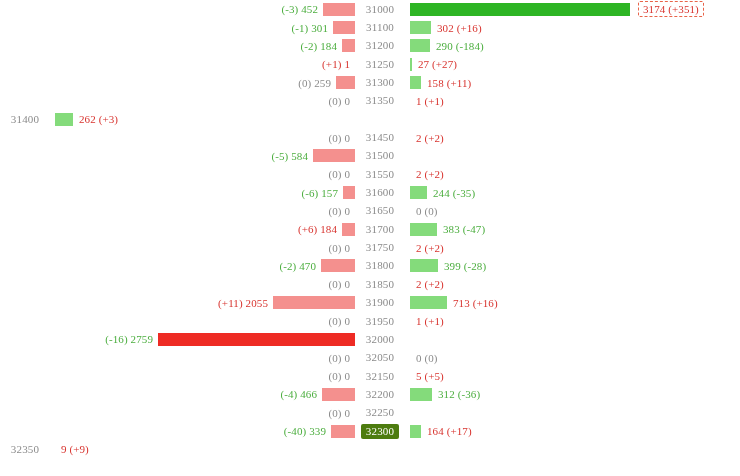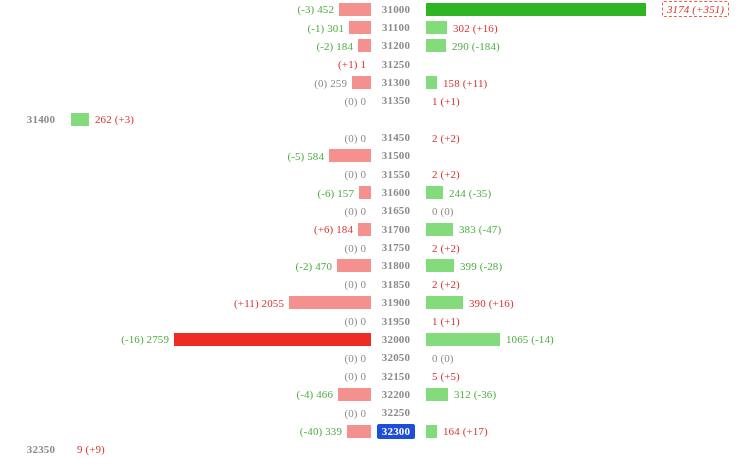--- a/index.html
+++ b/index.html
@@ -19,21 +19,20 @@
     height: 476px;
     position: relative;
   }
 
   .row {
     display: flex;
     align-items: center;
     height: 18.35px;
     width: 740px;
     box-sizing: border-box;
-    padding-left: 16px;
   }
 
   
   .left {
     width: 355px;
     display: flex;
     align-items: center;
     justify-content: flex-end;
     flex: 0 0 355px;
     height: 100%;
@@ -61,24 +60,23 @@
     text-align: center;
     font-size: 11px;
     color: #8b8b8b;
     letter-spacing: 0.2px;
   }
   .price .pricebox {
     display: inline-block;
     padding: 2px 5px 2px 5px;
     line-height: 1;
     border-radius: 2px;
-    font-weight: bold;
   }
   .price.current .pricebox {
-    background: #1d4ed8;
+    background: #4d7c0f;
     color: #ffffff;
   }
 
   
   .right {
     flex: 1 1 auto;
     display: flex;
     align-items: center;
     justify-content: flex-start;
     height: 100%;
@@ -95,23 +93,22 @@
   }
   .right-label {
     font-size: 11px;
     white-space: nowrap;
     padding-left: 6px;
     letter-spacing: 0.1px;
   }
   .right-label.boxed {
     border: 1px dashed #E8644A;
     padding: 1px 4px 1px 4px;
-    margin-left: 16px;
+    margin-left: 8px;
     border-radius: 2px;
-    font-style: italic;
   }
 
   .pos { color: #D8342F; }   
   .neg { color: #4CAE3F; }   
   .zero { color: #8b8b8b; }  
 </style>
 </head>
 <body>
 
 <div id="ladder">
@@ -146,20 +143,24 @@
       <div class="right">
         <div class="right-bar" style="width: 20px;"></div>
         <span class="right-label neg">290 (-184)</span>
       </div>
     </div>
     <div class="row">
       <div class="left">
         <span class="left-label"><span class="pos">(+1)</span> <span class="pos">1</span></span>
       </div>
       <div class="price"><span class="pricebox">31250</span></div>
+      <div class="right">
+        <div class="right-bar" style="width: 2px;"></div>
+        <span class="right-label pos">27 (+27)</span>
+      </div>
     </div>
     <div class="row">
       <div class="left">
         <span class="left-label"><span class="zero">(0)</span> <span class="zero">259</span></span>
         <div class="left-bar" style="width: 19px;"></div>
       </div>
       <div class="price"><span class="pricebox">31300</span></div>
       <div class="right">
         <div class="right-bar" style="width: 11px;"></div>
         <span class="right-label pos">158 (+11)</span>
@@ -267,42 +268,38 @@
       </div>
     </div>
     <div class="row">
       <div class="left">
         <span class="left-label"><span class="pos">(+11)</span> <span class="pos">2055</span></span>
         <div class="left-bar" style="width: 82px;"></div>
       </div>
       <div class="price"><span class="pricebox">31900</span></div>
       <div class="right">
         <div class="right-bar" style="width: 37px;"></div>
-        <span class="right-label pos">390 (+16)</span>
+        <span class="right-label pos">713 (+16)</span>
       </div>
     </div>
     <div class="row">
       <div class="left">
         <span class="left-label"><span class="zero">(0)</span> <span class="zero">0</span></span>
       </div>
       <div class="price"><span class="pricebox">31950</span></div>
       <div class="right">
         <span class="right-label pos">1 (+1)</span>
       </div>
     </div>
     <div class="row">
       <div class="left">
         <span class="left-label"><span class="neg">(-16)</span> <span class="neg">2759</span></span>
         <div class="left-bar hot" style="width: 197px;"></div>
       </div>
       <div class="price"><span class="pricebox">32000</span></div>
-      <div class="right">
-        <div class="right-bar" style="width: 74px;"></div>
-        <span class="right-label neg">1065 (-14)</span>
-      </div>
     </div>
     <div class="row">
       <div class="left">
         <span class="left-label"><span class="zero">(0)</span> <span class="zero">0</span></span>
       </div>
       <div class="price"><span class="pricebox">32050</span></div>
       <div class="right">
         <span class="right-label zero">0 (0)</span>
       </div>
     </div>

